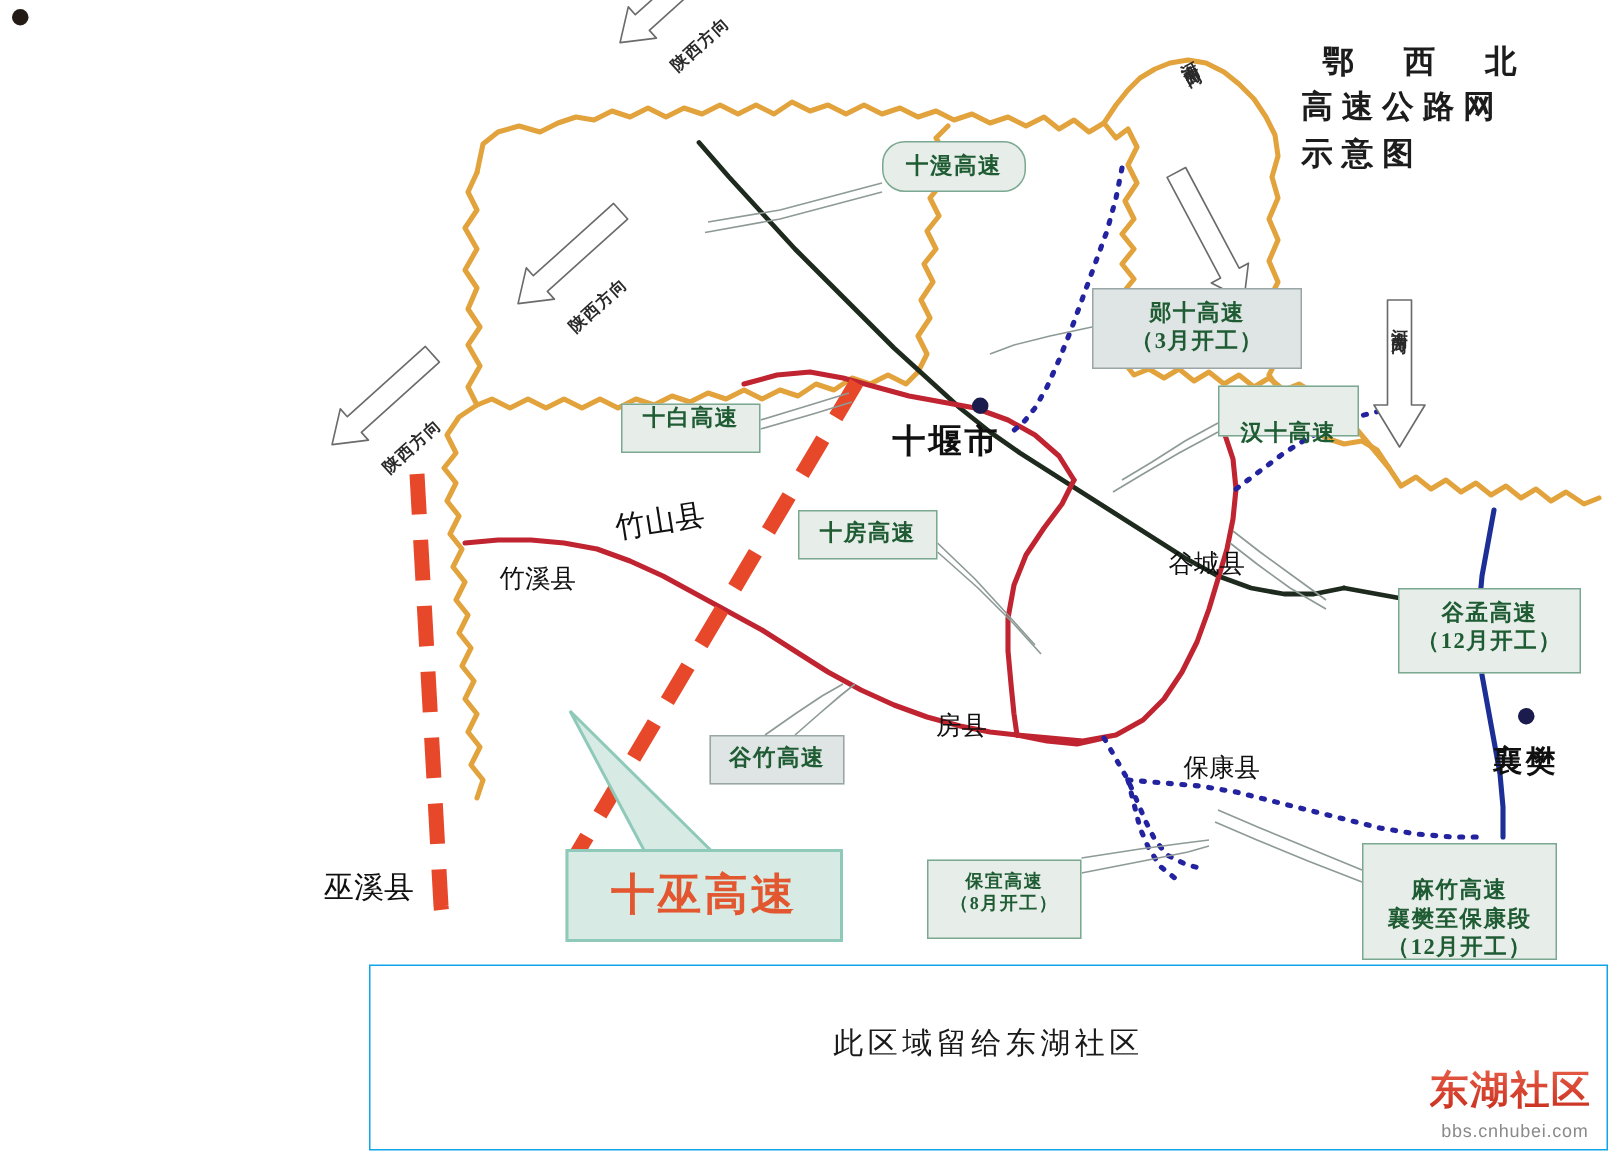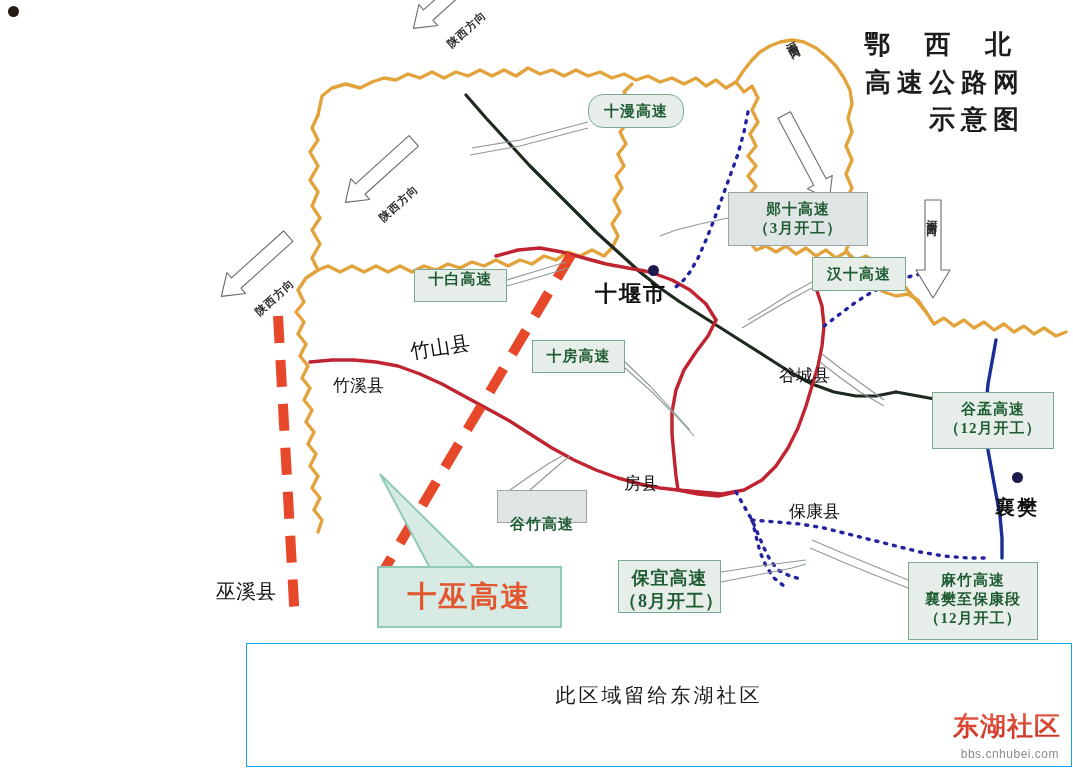--- a/index.html
+++ b/index.html
@@ -31,22 +31,22 @@
   
   .place{
     position:absolute;color:#101010;white-space:nowrap;font-weight:bold;
     font-family:"Liberation Serif","DejaVu Serif",serif;
   }
   .place.light{font-weight:normal;}
   .city-dot{position:absolute;width:11px;height:11px;border-radius:50%;background:#1b1b4d;}
 
   
   #map-title{
-    position:absolute;right:48px;top:26px;text-align:right;color:#1c1c1c;
-    font-size:26px;font-weight:bold;line-height:1.45;letter-spacing:6px;
+    position:absolute;right:48px;top:26px;text-align:left;color:#1c1c1c;
+    font-size:21px;font-weight:bold;line-height:1.45;letter-spacing:6px;
     font-family:"Liberation Serif","DejaVu Serif",serif;
   }
   #map-title .ln{display:block;}
   #map-title .ln.spread{letter-spacing:14px;text-indent:14px;}
 
   
   .dir-text{
     position:absolute;color:#2a2a2a;white-space:nowrap;font-size:11px;font-weight:bold;
     font-family:"Liberation Serif","DejaVu Serif",serif;letter-spacing:1px;
   }
@@ -260,47 +260,47 @@
 
   <div class="callout" style="left:588px;top:94px;width:96px;height:34px;font-size:15px;padding-top:7px;border-radius:15px;">
     <span class="ln">十漫高速</span>
   </div>
 
   <div class="callout gray" style="left:728px;top:192px;width:140px;height:54px;font-size:15px;padding-top:7px;">
     <span class="ln">郧十高速</span>
     <span class="ln">（3月开工）</span>
   </div>
 
-  <div class="callout" style="left:812px;top:257px;width:94px;height:34px;font-size:15px;padding-top:7px;">
+  <div class="callout" style="left:812px;top:257px;width:94px;height:34px;font-size:15px;padding-top:22px;">
     <span class="ln">汉十高速</span>
   </div>
 
   <div class="callout" style="left:414px;top:269px;width:93px;height:33px;font-size:15px;padding-top:0;">
     <span class="ln">十白高速</span>
   </div>
 
   <div class="callout" style="left:532px;top:340px;width:93px;height:33px;font-size:15px;padding-top:6px;">
     <span class="ln">十房高速</span>
   </div>
 
   <div class="callout" style="left:884px;top:392px;width:122px;height:57px;font-size:15px;padding-top:7px;margin-left:48px;">
     <span class="ln">谷孟高速</span>
     <span class="ln">（12月开工）</span>
   </div>
 
-  <div class="callout gray" style="left:473px;top:490px;width:90px;height:33px;font-size:15px;padding-top:24px;margin-left:24px;">
+  <div class="callout gray" style="left:473px;top:490px;width:90px;height:33px;font-size:15px;padding-top:6px;">
     <span class="ln">谷竹高速</span>
   </div>
 
-  <div class="callout" style="left:618px;top:560px;width:103px;height:53px;font-size:18px;padding-top:6px;">
+  <div class="callout" style="left:618px;top:573px;width:103px;height:53px;font-size:12px;padding-top:6px;">
     <span class="ln">保宜高速</span>
     <span class="ln">（8月开工）</span>
   </div>
 
-  <div class="callout" style="left:908px;top:562px;width:130px;height:78px;font-size:15px;padding-top:8px;">
+  <div class="callout" style="left:908px;top:562px;width:130px;height:78px;font-size:15px;padding-top:22px;">
     <span class="ln">麻竹高速</span>
     <span class="ln">襄樊至保康段</span>
     <span class="ln">（12月开工）</span>
   </div>
 
   <div id="shiwu-box">
     <span class="txt">十巫高速</span>
   </div>
 
   <div class="dir-text" style="left:444px;top:40px;transform:rotate(-42deg);transform-origin:left top;">陕西方向</div>

